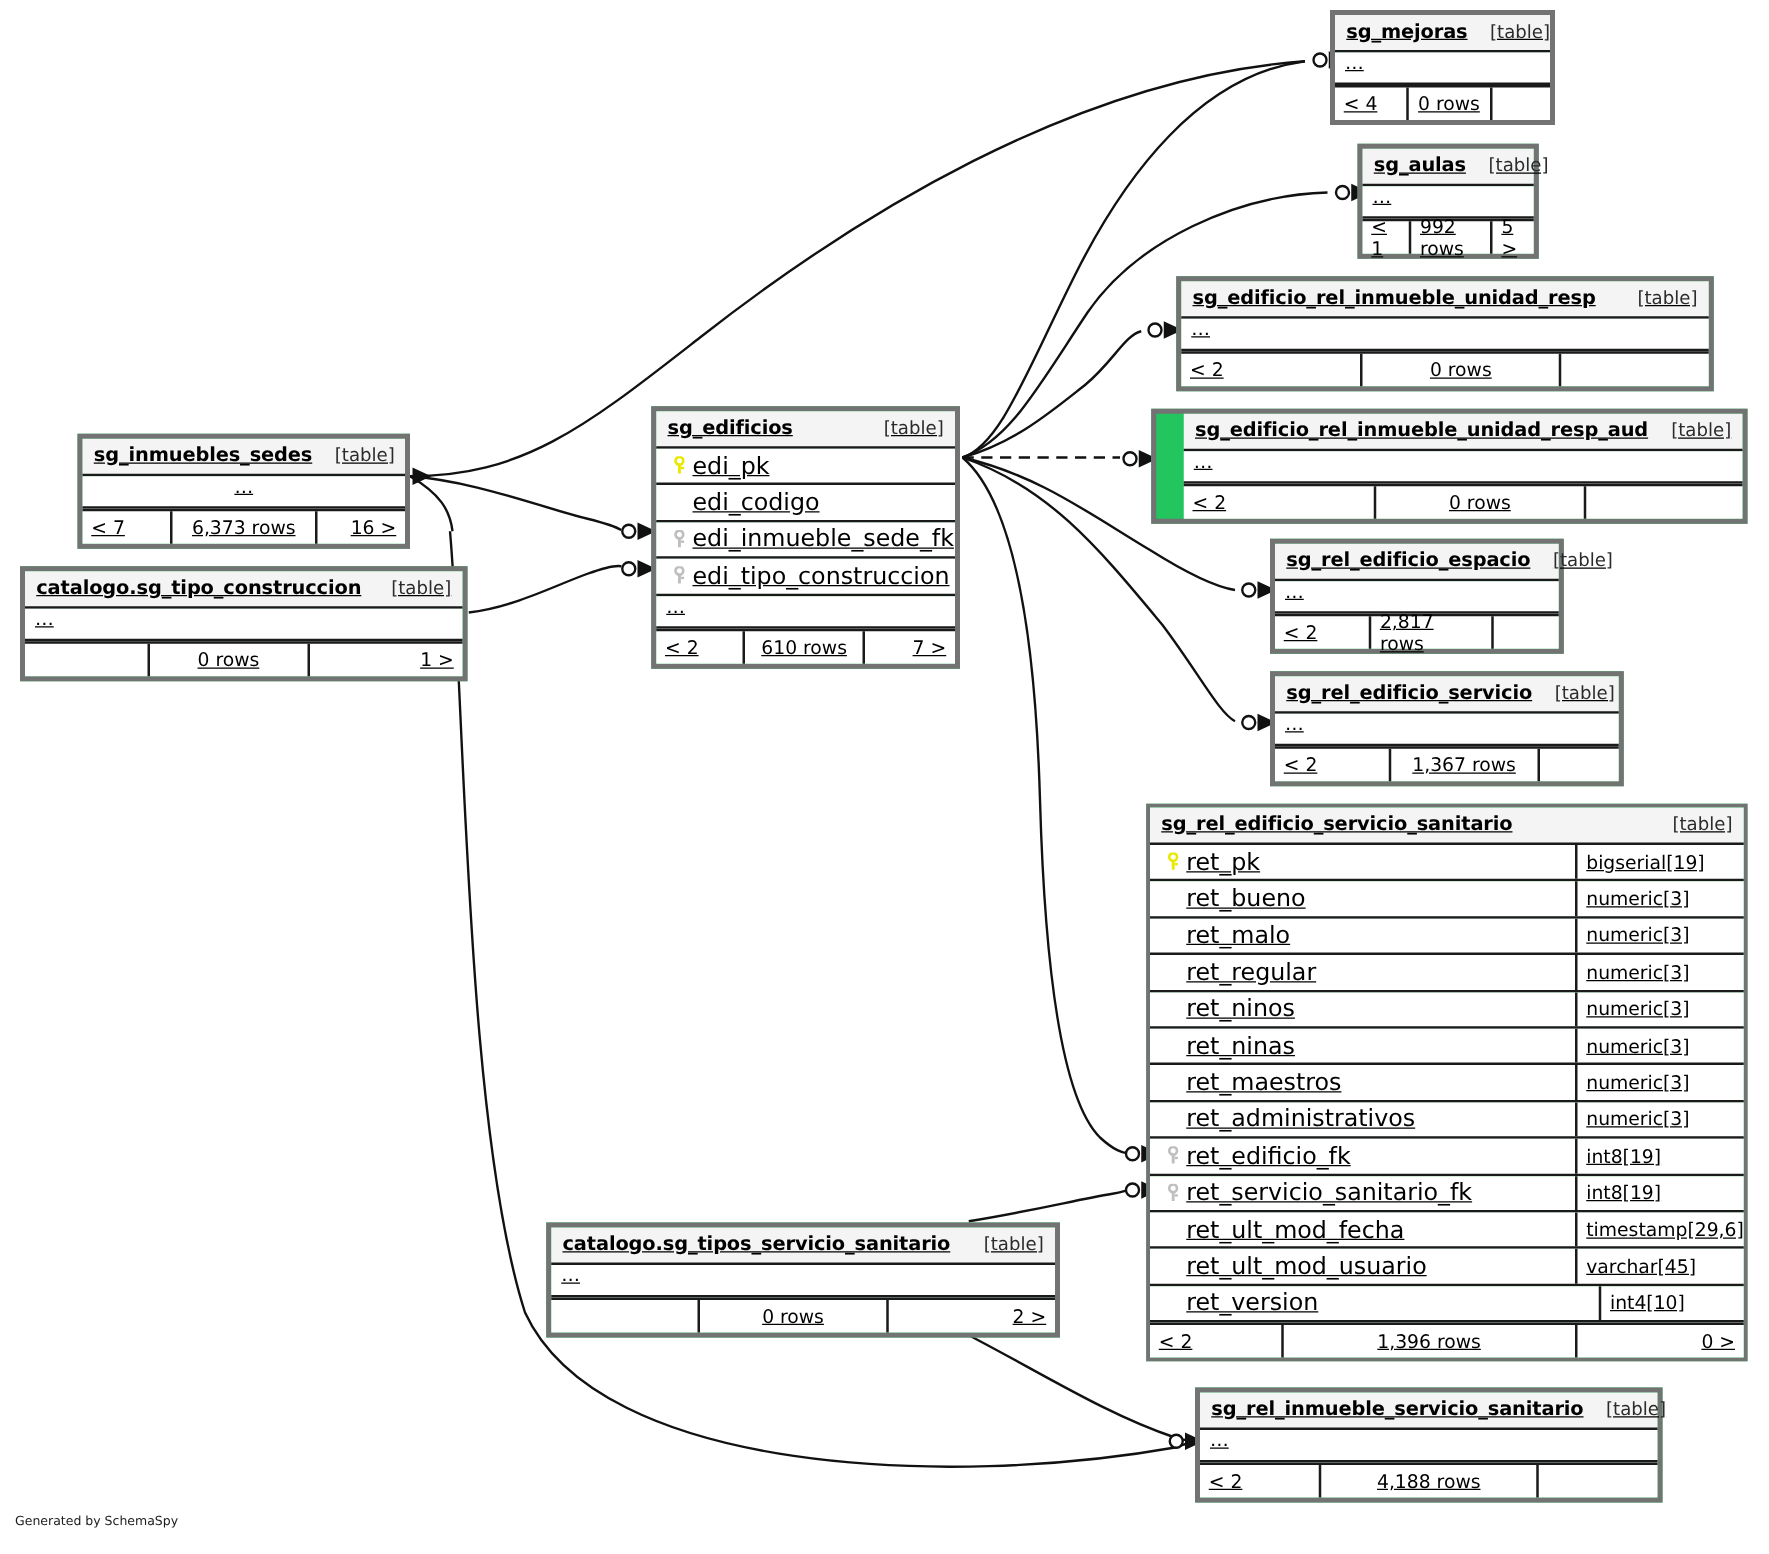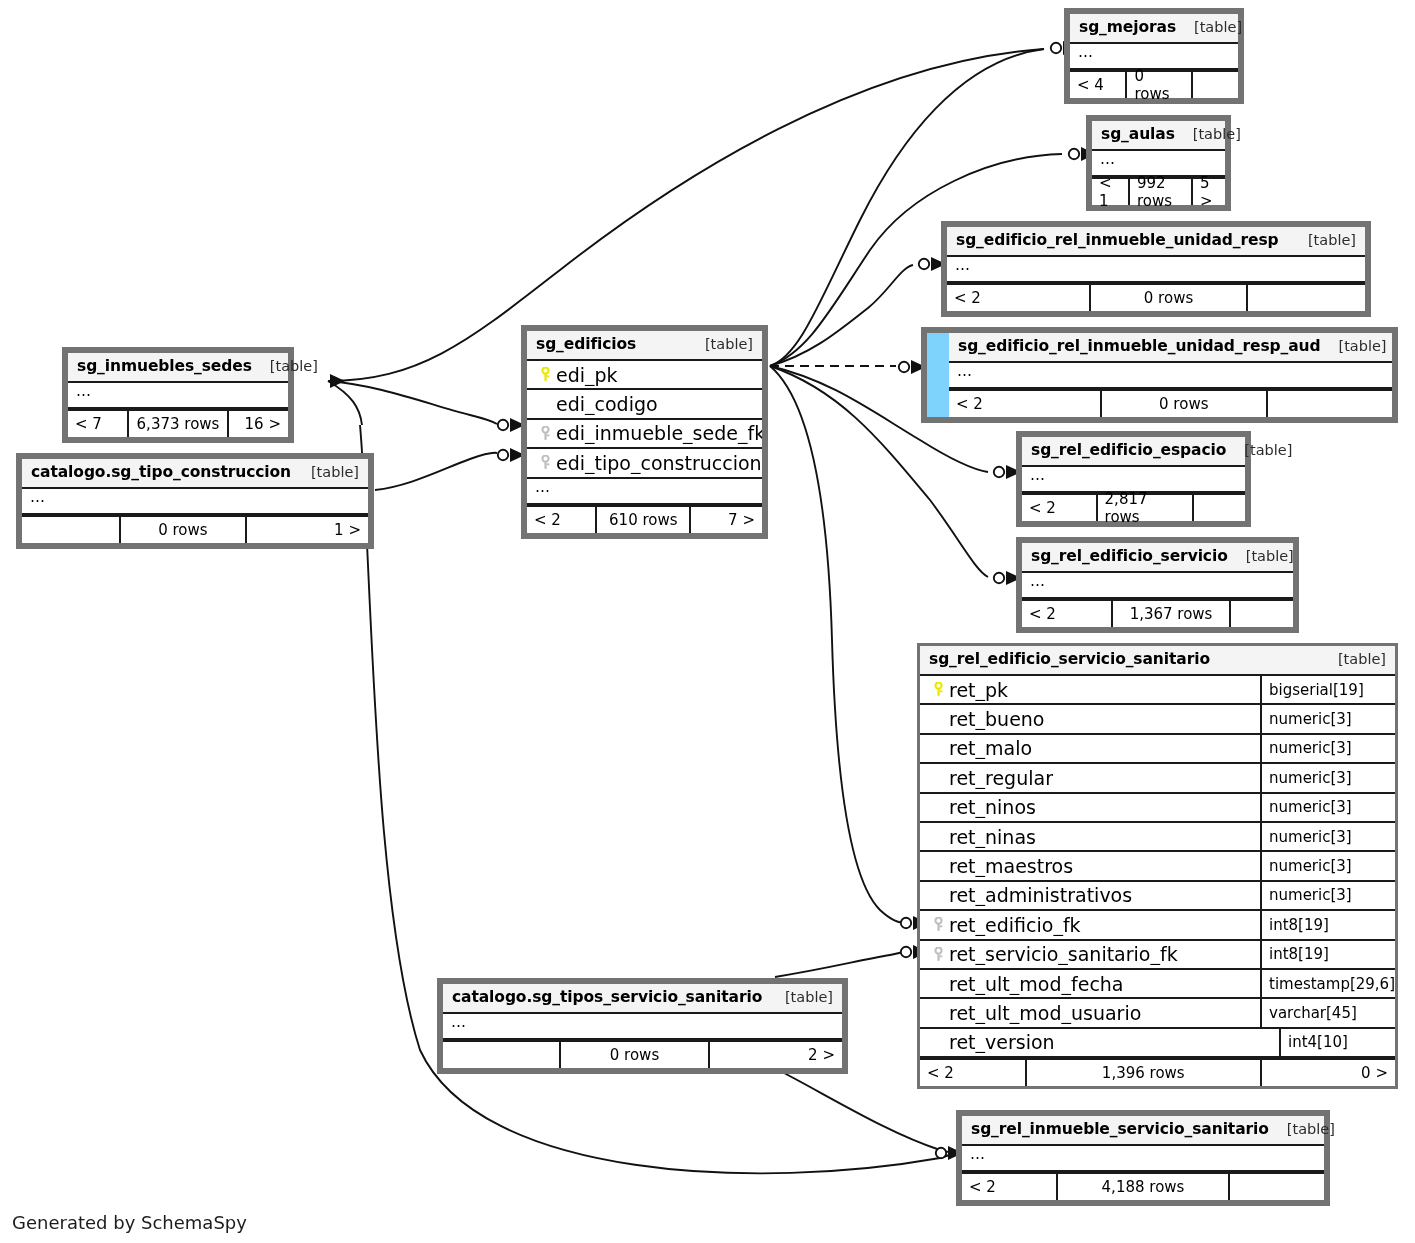--- a/index.html
+++ b/index.html
@@ -23,23 +23,24 @@
     position: absolute;
     left: 0;
     top: 0;
     width: 1415px;
     height: 1243px;
     pointer-events: none;
   }
   .tbl {
     position: absolute;
     box-sizing: border-box;
-    background: #7dd3fc;
-    border: 6px solid #737373;
+    background: #22c55e;
+    border: 4px solid #737373;
     z-index: 5;
+    text-decoration: underline;
   }
   .tbl.focus {
     border-width: 3px;
   }
   .thead {
     display: flex;
     align-items: baseline;
     justify-content: space-between;
     background: #f4f4f4;
     border-bottom: 2px solid #1a1a1a;
@@ -119,21 +120,21 @@
     padding: 0 7px;
     height: 100%;
   }
   .foot .f-left  { justify-content: flex-start; }
   .foot .f-mid   { justify-content: center; border-left: 2px solid #1a1a1a; border-right: 2px solid #1a1a1a; }
   .foot .f-right { justify-content: flex-end; }
   .credit {
     position: absolute;
     left: 12px;
     top: 1212px;
-    font-size: 18px;
+    font-size: 10px;
     color: #1c1c1c;
     white-space: nowrap;
   }
   .sep { border-bottom: 2px solid #1a1a1a; }
 </style>
 </head>
 <body>
 
 <div id="canvas">
 
@@ -339,21 +340,21 @@
     </div>
 
     <div class="ellipsis-row sep">…</div>
     <div class="foot">
       <div class="f-left" style="width:29%">&lt; 2</div>
       <div class="f-mid" style="width:41%">610 rows</div>
       <div class="f-right" style="width:30%">7 &gt;</div>
     </div>
   </div>
 
-  <div class="tbl" style="left:62px; top:347px; width:232px;">
+  <div class="tbl" style="left:62px; top:347px; width:266px;text-align:center;">
     <div class="thead">
       <span class="tname">sg_inmuebles_sedes</span>
       <span class="ttag">[table]</span>
     </div>
     <div class="ellipsis-row sep">…</div>
     <div class="foot">
       <div class="f-left" style="width:27%">&lt; 7</div>
       <div class="f-mid" style="width:46%">6,373 rows</div>
       <div class="f-right" style="width:27%">16 &gt;</div>
     </div>

